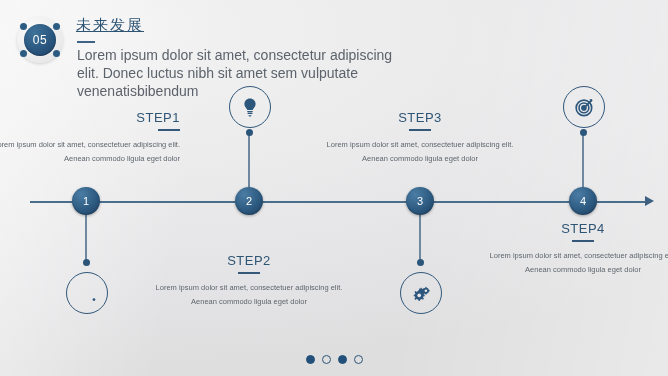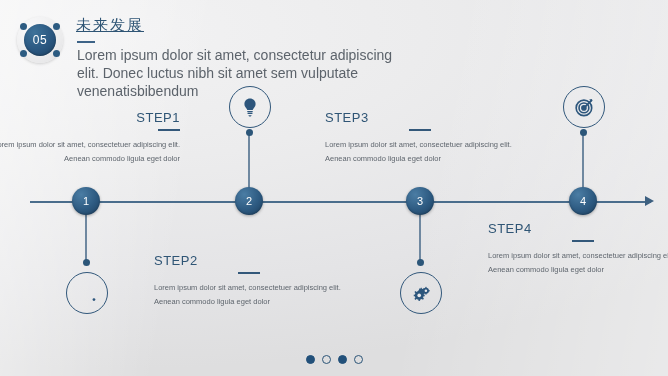--- a/index.html
+++ b/index.html
@@ -189,21 +189,21 @@
     background: #33587a;
     margin: 4px 0 7px 0;
   }
   .step-body {
     font-size: 7.5px;
     line-height: 14px;
     color: #5f666e;
   }
   .align-right { text-align: right; }
   .align-right .step-rule { margin-left: auto; margin-right: 0; }
-  .align-center { text-align: left; }
+  .align-center { text-align: center; }
   .align-center .step-rule { margin-left: auto; margin-right: auto; }
 
   
   .pager {
     position: absolute;
     left: 0;
     right: 0;
     bottom: 12px;
     display: flex;
     justify-content: center;

